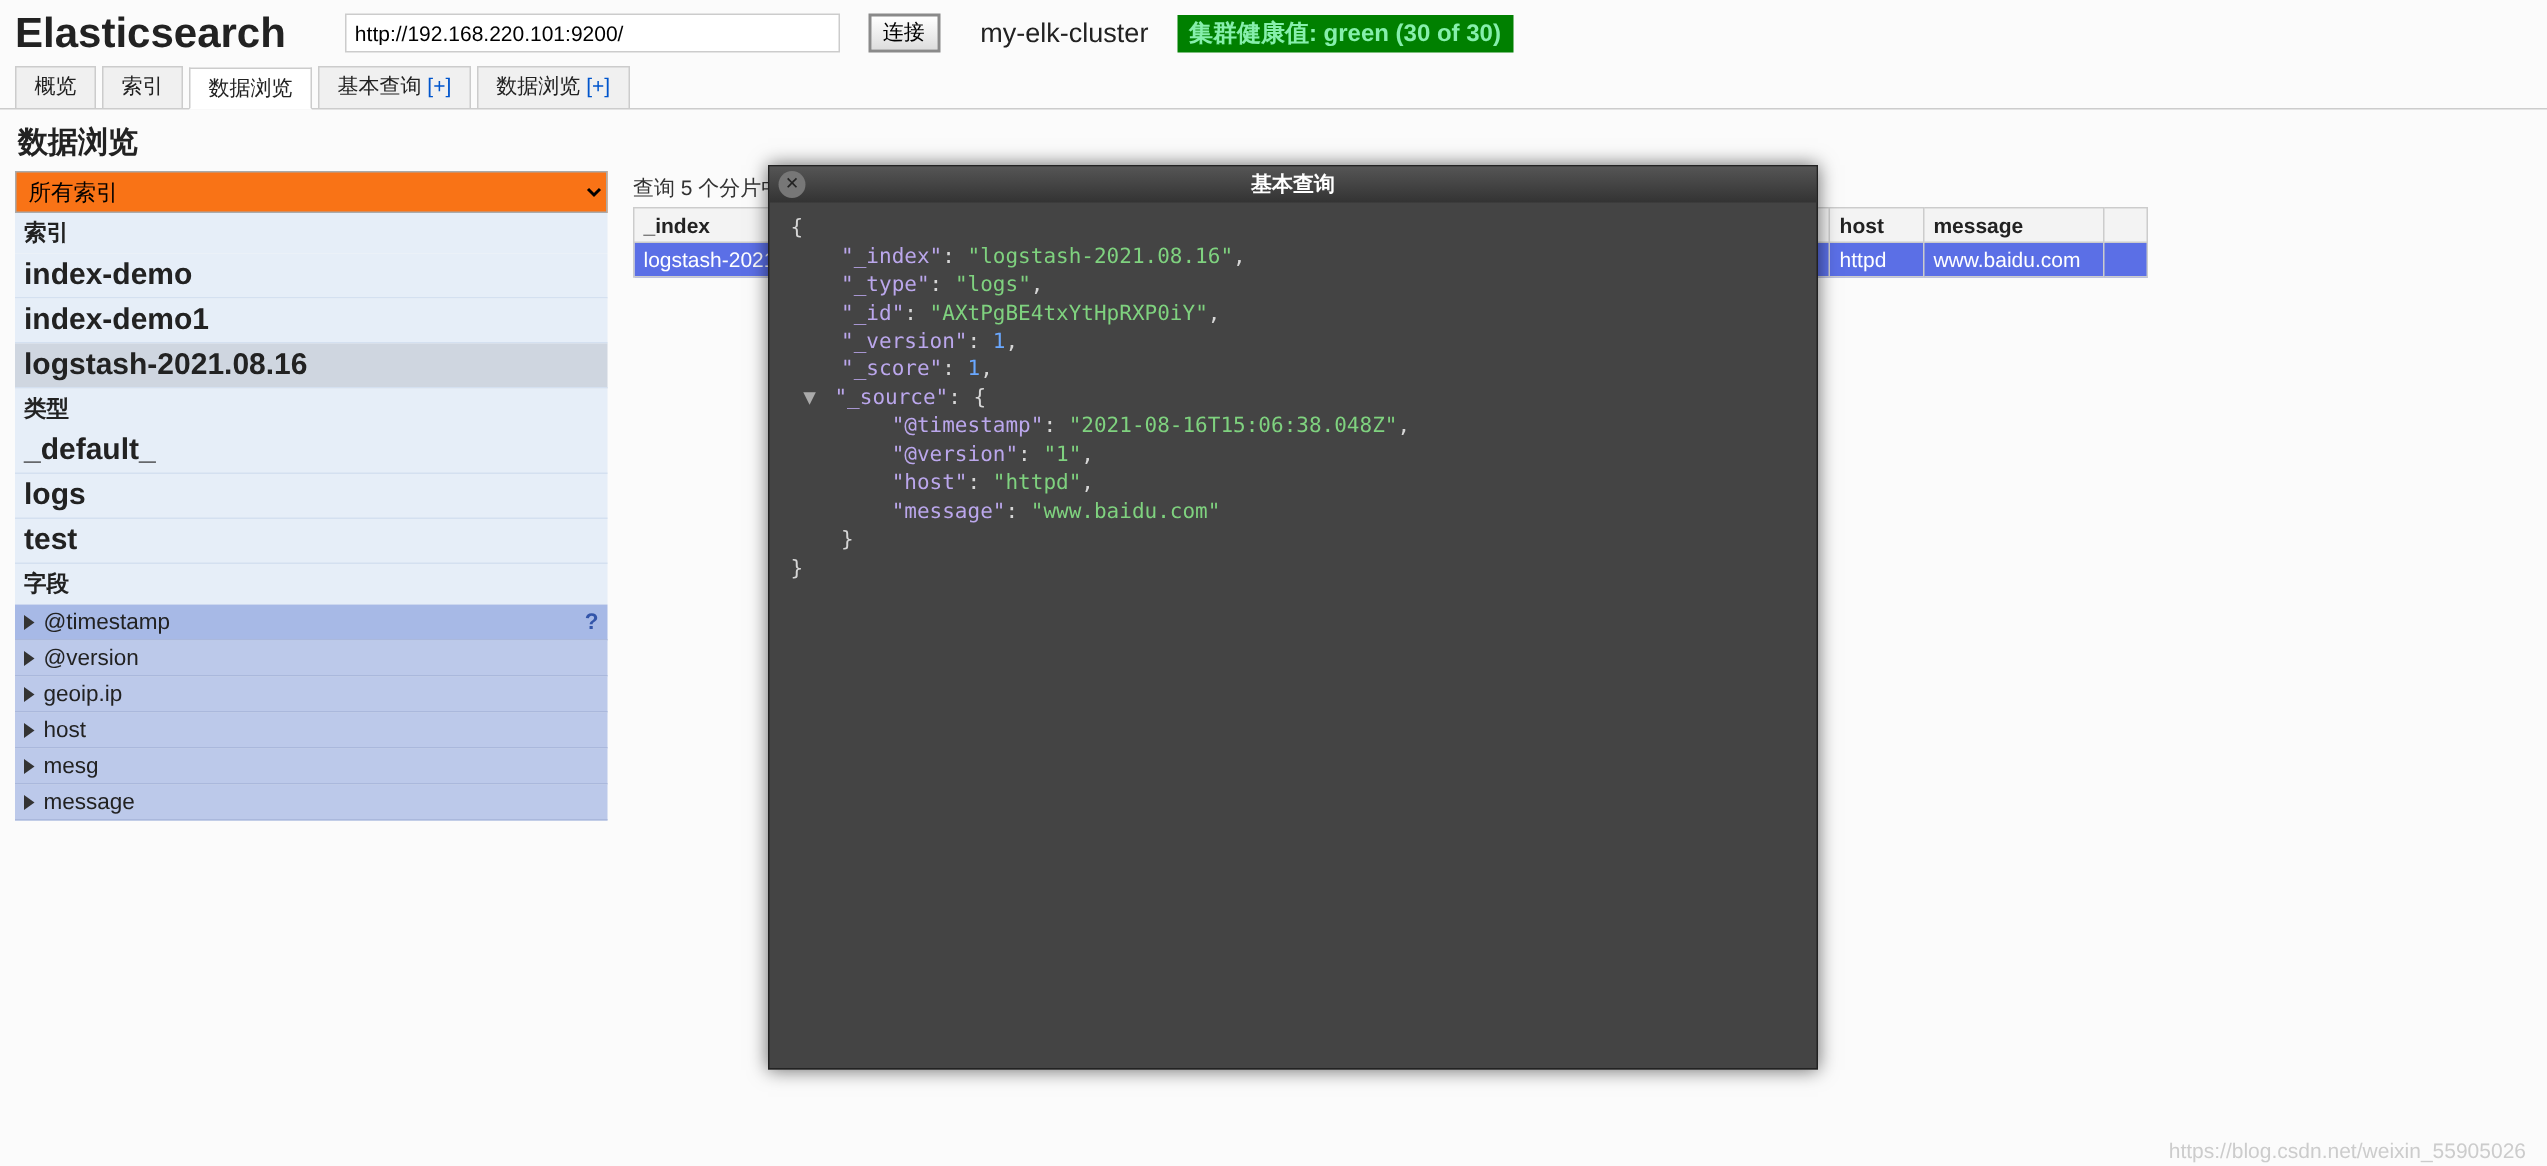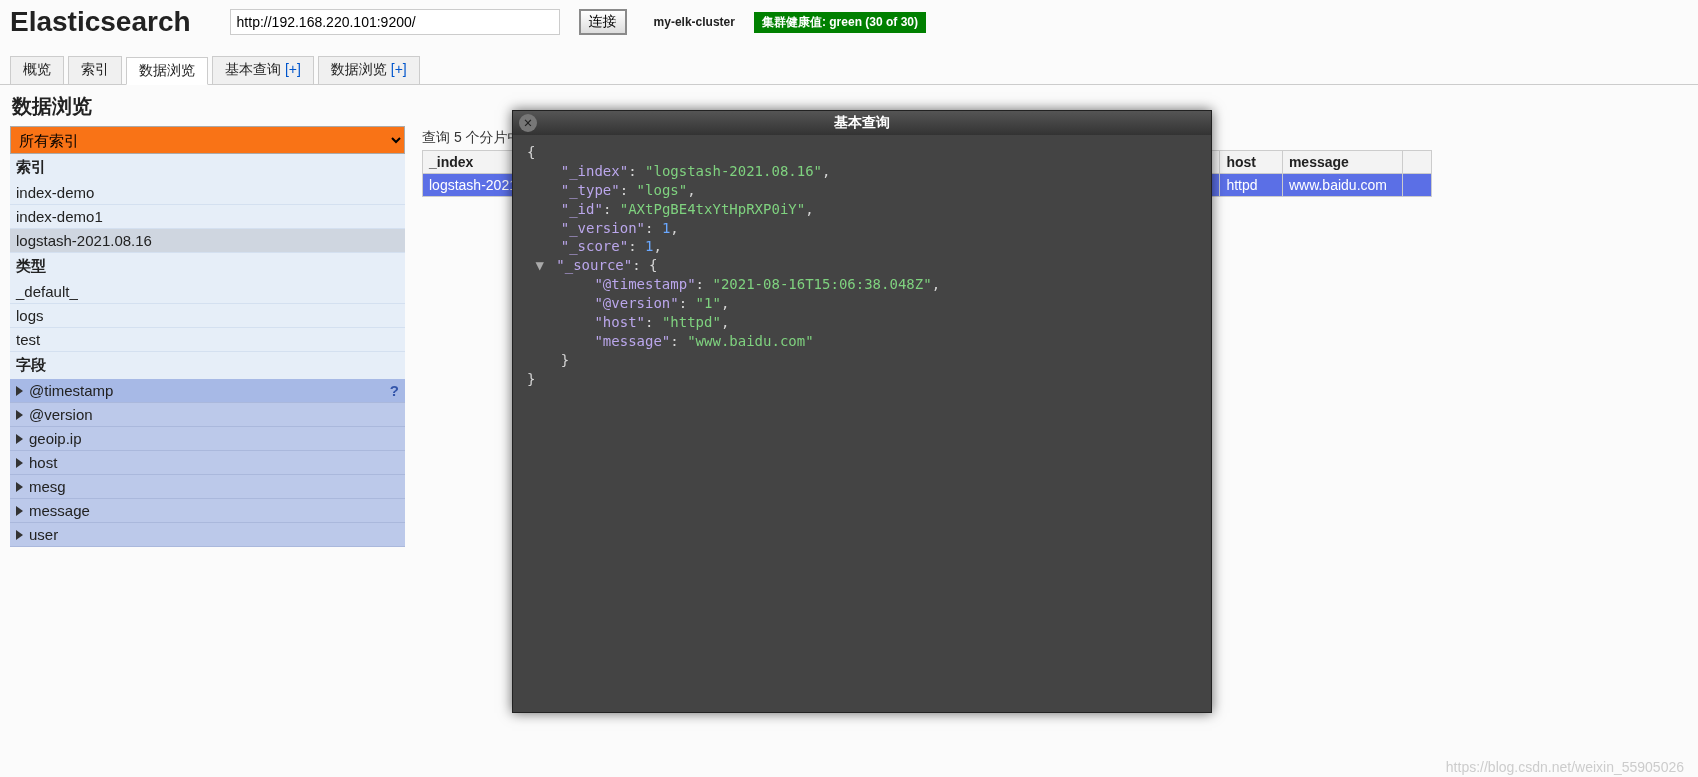--- a/index.html
+++ b/index.html
@@ -34,33 +34,33 @@
   font-size: 14px;
 }
 .connect-btn {
   border: 2px solid #8a8a8a;
   background: linear-gradient(#fff,#ddd);
   padding: 2px 8px;
   height: 26px;
   cursor: pointer;
   font-size: 14px;
 }
-.cluster-name { font-weight: bold; font-size: 12px; padding-left: 8px; }
+.cluster-name { font-weight: normal; font-size: 18px; padding-left: 8px; }
 .health {
   background: #008000;
-  color: #ffffff;
+  color: #86efac;
   font-weight: bold;
   padding: 2px 8px;
-  font-size: 12px;
+  font-size: 16px;
 }
 .tabs {
   display: flex;
   border-bottom: 1px solid #ccc;
   padding-left: 10px;
-  margin-top: 16px;
+  margin-top: 4px;
 }
 .tab {
   border: 1px solid #ccc;
   border-bottom: none;
   padding: 4px 12px;
   margin-right: 4px;
   background: #f0f0f0;
   cursor: pointer;
   font-size: 14px;
 }
@@ -88,21 +88,22 @@
   font-weight: bold;
   font-size: 15px;
   padding: 4px 6px;
   background: #e6eef8;
 }
 .list-item {
   padding: 3px 6px;
   background: #e6eef8;
   border-bottom: 1px solid #d4e0f0;
   cursor: pointer;
-  font-size: 15px;
+  font-size: 20px;
+  font-weight: bold;
 }
 .list-item.sel { background: #cfd6e0; }
 .field-item {
   display: flex;
   align-items: center;
   background: #bcc9ea;
   border-bottom: 1px solid #aab8dc;
   padding: 3px 6px;
   cursor: pointer;
   font-size: 15px;
@@ -251,24 +252,20 @@
         <span class="tri"></span>
         <span>host</span>
       </div>
     <div class="field-item">
         <span class="tri"></span>
         <span>mesg</span>
       </div>
     <div class="field-item">
         <span class="tri"></span>
         <span>message</span>
-      </div>
-    <div class="field-item">
-        <span class="tri"></span>
-        <span>user</span>
       </div>
   </div>
 
   <div class="main">
     <div class="query-info">
       <span>查询 5 个分片中用的 5 个. 1 命中. 耗时 0.002 秒</span>
     </div>
 
     <table class="results">
       <tbody>

